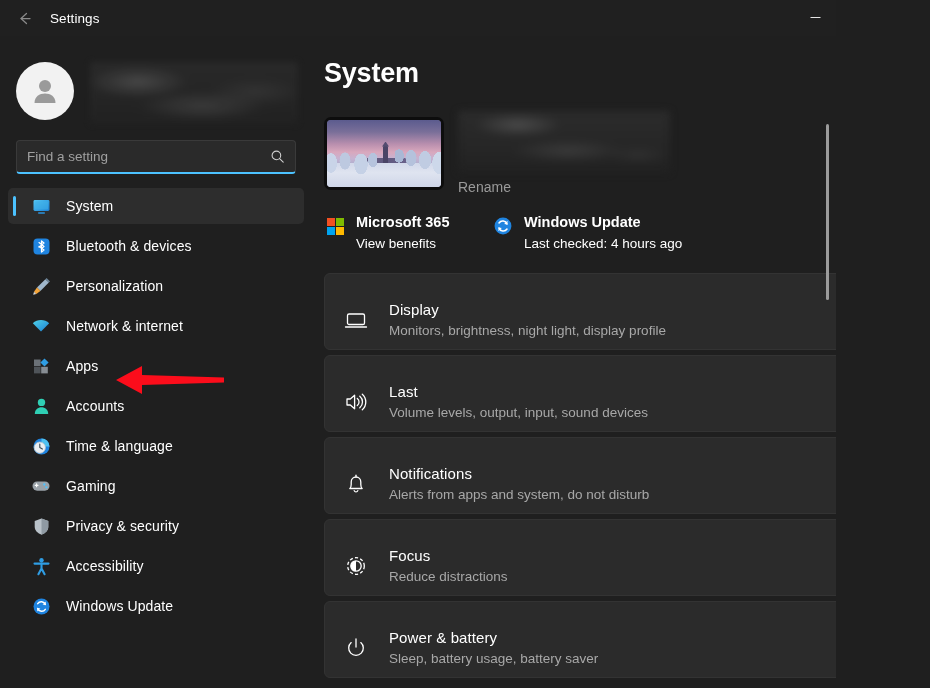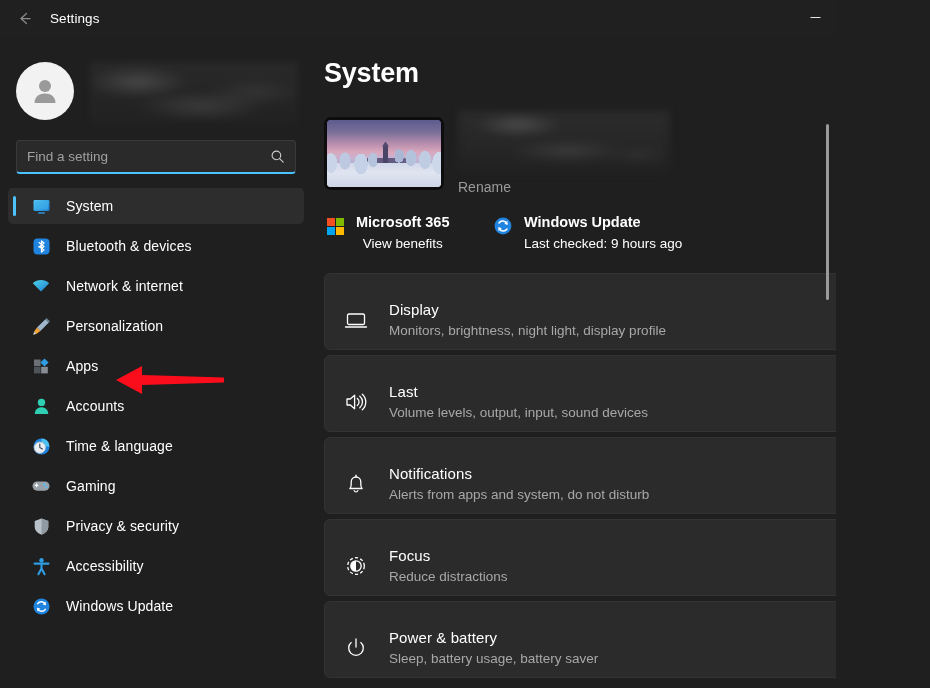--- a/index.html
+++ b/index.html
@@ -292,21 +292,21 @@
     color: #ffffff;
     line-height: 19px;
     white-space: nowrap;
   }
   .quick-sub {
     font-size: 13.5px;
     color: #ffffff;
     line-height: 19px;
     margin-top: 2px;
   }
-  .quick.ms  { width: 168px; text-align: center; }
+  .quick.ms  { width: 168px; }
   .quick.od  { width: 152px; }
   .quick.wu  { width: 215px; }
   .quick.wu .quick-sub { white-space: normal; width: 170px; }
 
   
   .cards {
     margin: 20px 0 0 12px;
     width: 580px;
   }
   .card {
@@ -469,48 +469,48 @@
             <rect x="1.5" y="1.5" width="16" height="16" rx="4" fill="#1f84e0"></rect>
             <path d="M7 5.6 L12 9.6 L9.5 11.6 L9.5 3.9 L12 6 L7 10.2" stroke="#ffffff" stroke-width="1.25" fill="none" stroke-linejoin="round" stroke-linecap="round"></path>
             <path d="M9.5 11.6 L9.5 15 L12 12.9 L7 9.3" stroke="#ffffff" stroke-width="1.25" fill="none" stroke-linejoin="round" stroke-linecap="round"></path>
           </svg>
         </span>
         <span class="nav-label">Bluetooth &amp; devices</span>
       </div>
 
       <div class="nav-item">
         <span class="nav-icon">
+          <svg width="19" height="19" viewBox="0 0 19 19">
+            <path d="M13.4 2.2 L16.8 5.6 L8.4 14 L5 10.6 Z" fill="#9fb7cc"></path>
+            <path d="M14.6 1 L18 4.4 L16.8 5.6 L13.4 2.2 Z" fill="#6d8599"></path>
+            <path d="M5 10.6 L8.4 14 L4.3 17 L2 14.7 Z" fill="#f2a43a"></path>
+            <path d="M2 14.7 L4.3 17 L1.2 17.8 Z" fill="#d9d9d9"></path>
+          </svg>
+        </span>
+        <span class="nav-label">Personalization</span>
+      </div>
+
+      <div class="nav-item">
+        <span class="nav-icon">
           <svg width="20" height="20" viewBox="0 0 20 20">
             <defs>
                 <linearGradient id="gWifi" x1="0" y1="0" x2="1" y2="1">
               <stop offset="0" stop-color="#4fd2e8"></stop>
                   <stop offset="1" stop-color="#1b7fd4"></stop>
             </linearGradient>
               </defs>
             <path d="M10 15.5 L1.8 7.2 C6.2 2.9 13.8 2.9 18.2 7.2 Z" fill="url(#gWifi)"></path>
           </svg>
         </span>
         <span class="nav-label">Network &amp; internet</span>
       </div>
 
       <div class="nav-item">
         <span class="nav-icon">
           <svg width="19" height="19" viewBox="0 0 19 19">
-            <path d="M13.4 2.2 L16.8 5.6 L8.4 14 L5 10.6 Z" fill="#9fb7cc"></path>
-            <path d="M14.6 1 L18 4.4 L16.8 5.6 L13.4 2.2 Z" fill="#6d8599"></path>
-            <path d="M5 10.6 L8.4 14 L4.3 17 L2 14.7 Z" fill="#f2a43a"></path>
-            <path d="M2 14.7 L4.3 17 L1.2 17.8 Z" fill="#d9d9d9"></path>
-          </svg>
-        </span>
-        <span class="nav-label">Personalization</span>
-      </div>
-
-      <div class="nav-item">
-        <span class="nav-icon">
-          <svg width="19" height="19" viewBox="0 0 19 19">
             <rect x="2" y="2.5" width="6.6" height="6.6" fill="#6b7177"></rect>
             <rect x="2" y="9.8" width="6.6" height="6.6" fill="#4f5459"></rect>
             <rect x="9.2" y="9.8" width="6.6" height="6.6" fill="#878d93"></rect>
             <path d="M12.5 1.4 L16.6 5.5 L12.5 9.6 L8.4 5.5 Z" fill="#2f9de3"></path>
           </svg>
         </span>
         <span class="nav-label">Apps</span>
       </div>
 
       <div class="nav-item">
@@ -628,21 +628,21 @@
           <svg width="20" height="20" viewBox="0 0 19 19">
             <circle cx="9.5" cy="9.5" r="8" fill="#1f84e0"></circle>
             <path d="M13.3 7.6 A4.3 4.3 0 0 0 5.7 6.6" stroke="#ffffff" stroke-width="1.5" fill="none" stroke-linecap="round"></path>
             <path d="M5.7 11.4 A4.3 4.3 0 0 0 13.3 12.4" stroke="#ffffff" stroke-width="1.5" fill="none" stroke-linecap="round"></path>
             <path d="M13.9 4.6 L13.6 8.1 L10.6 7.5 Z" fill="#ffffff"></path>
             <path d="M5.1 14.4 L5.4 10.9 L8.4 11.5 Z" fill="#ffffff"></path>
           </svg>
         </span>
         <div>
           <div class="quick-title">Windows Update</div>
-          <div class="quick-sub">Last checked: 9 hours ago</div>
+          <div class="quick-sub">Last checked: 4 hours ago</div>
         </div>
       </div>
 
     </div>
 
     <div class="cards">
 
       <div class="card">
         <span class="card-icon">
           <svg width="26" height="26" viewBox="0 0 26 26" fill="none">

